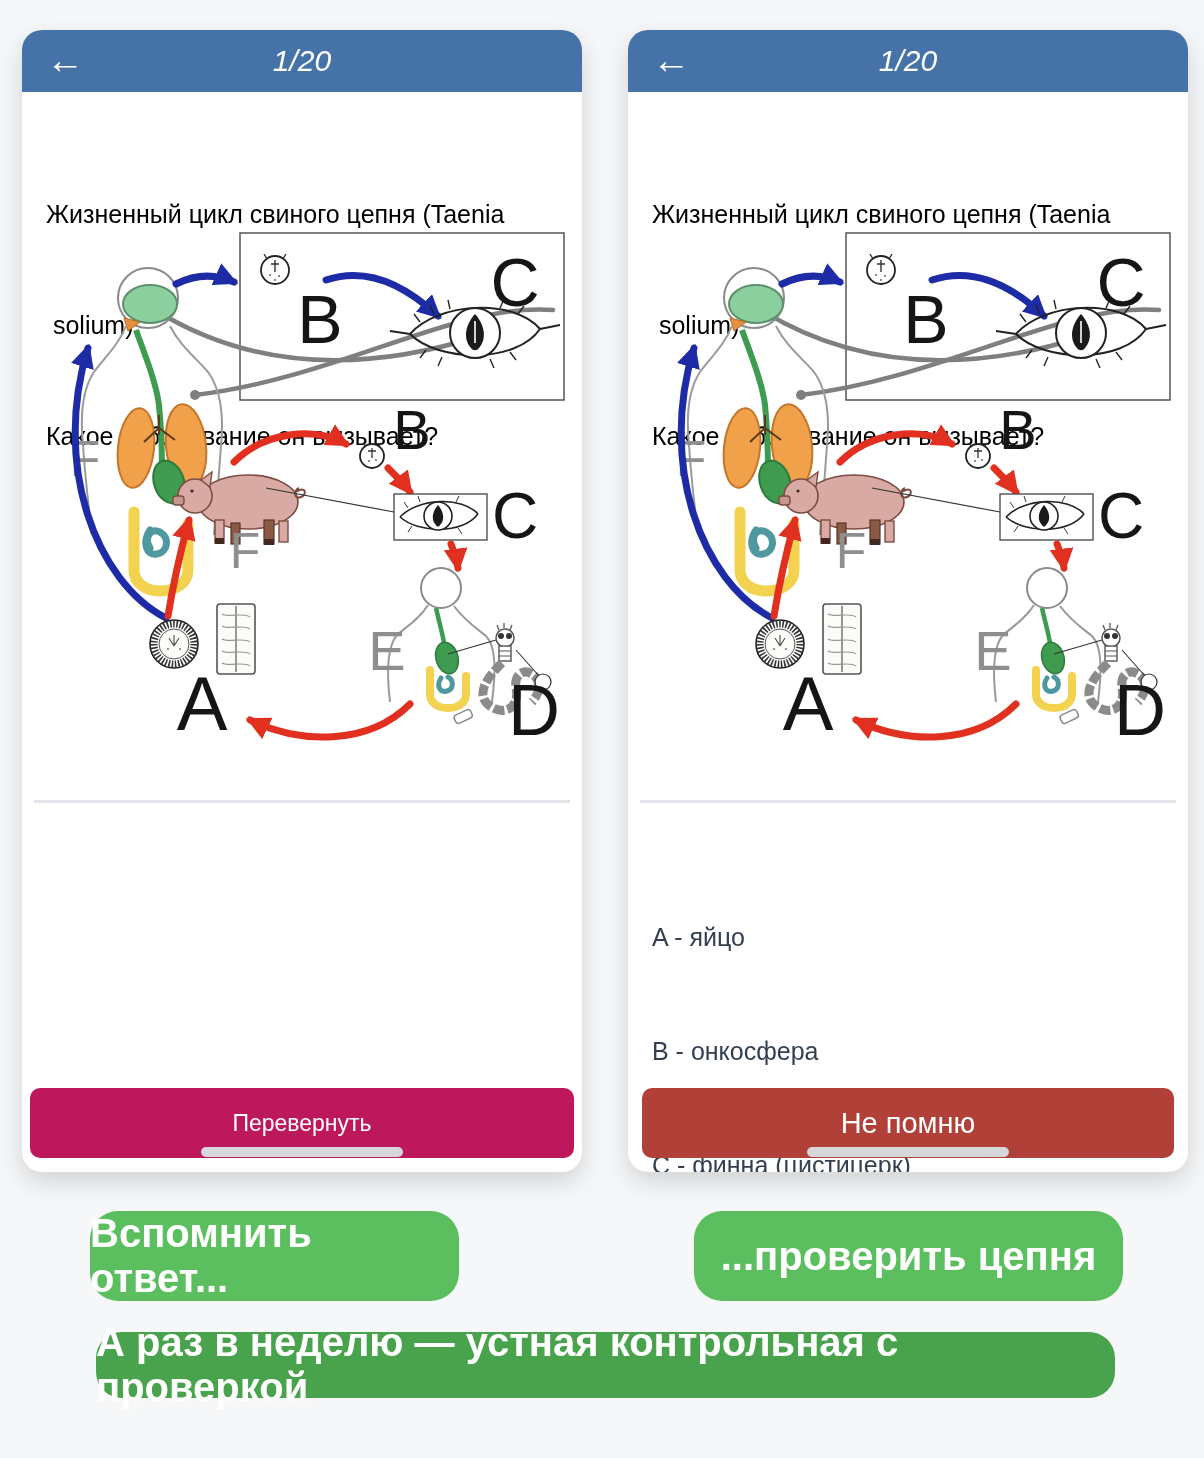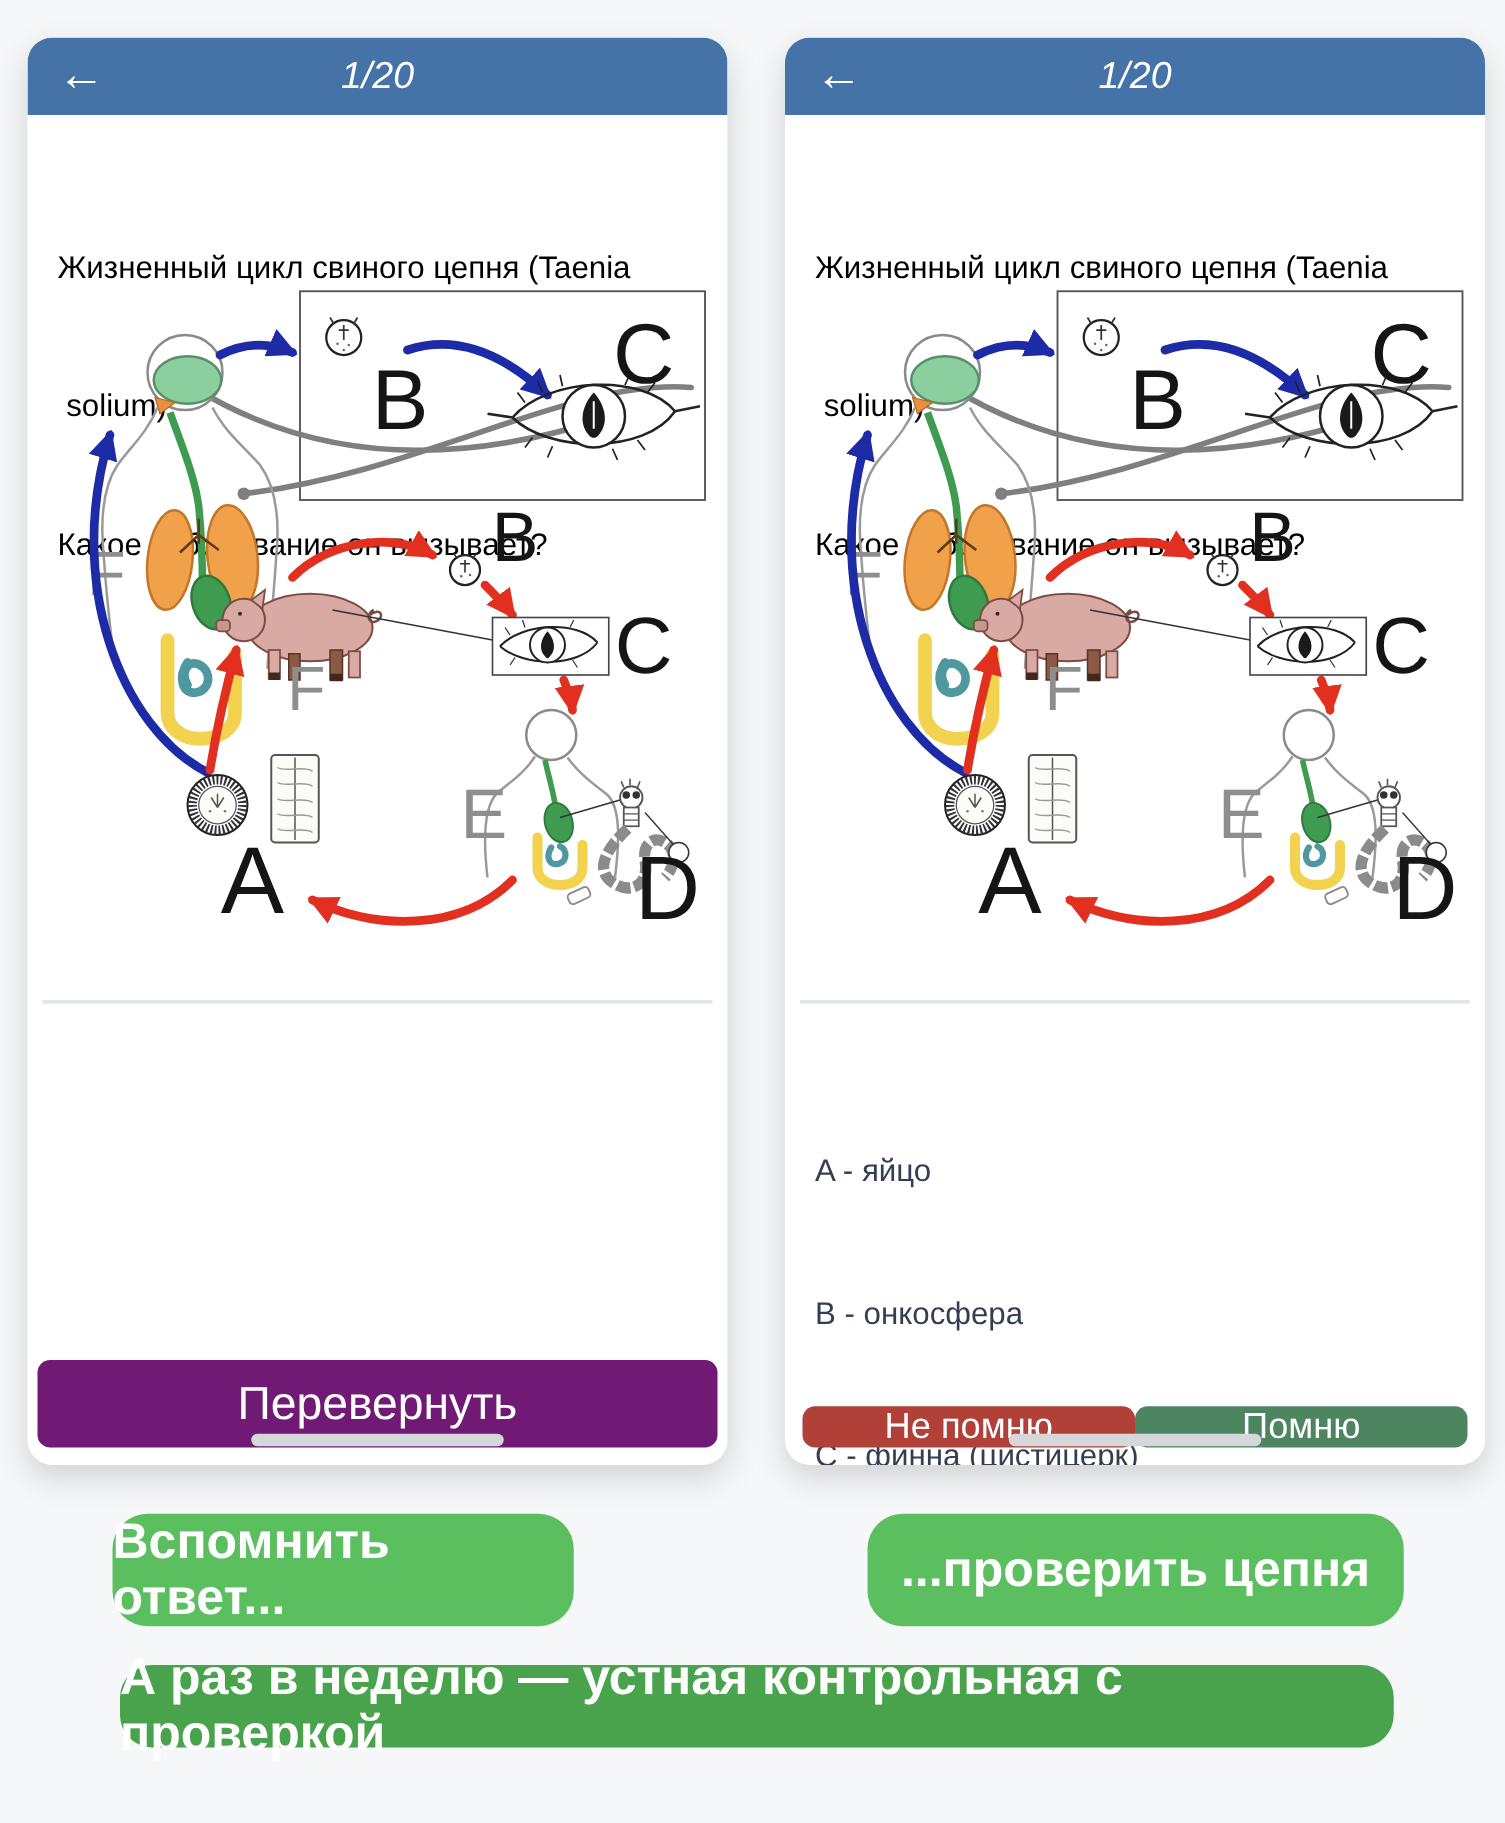--- a/index.html
+++ b/index.html
@@ -19,29 +19,29 @@
   .header-title{color:#fff;font-size:30px;font-style:italic;}
 
   .question{position:absolute;top:92px;left:24px;right:20px;color:#000000;
       font-size:25px;line-height:37px;white-space:pre-wrap;}
 
   .diagram{position:absolute;left:16px;top:200px;width:535px;height:563px;}
 
   .divider{position:absolute;left:12px;right:12px;top:770px;height:3px;background:#e2e6ea;}
 
   
-  .flip-btn{position:absolute;left:8px;right:8px;top:1058px;height:70px;background:#701a75;
-      border-radius:10px;color:#fff;font-size:37px;display:flex;align-items:center;
+  .flip-btn{position:absolute;left:8px;right:8px;top:1058px;height:70px;background:#be185d;
+      border-radius:10px;color:#fff;font-size:23px;display:flex;align-items:center;
       justify-content:center;cursor:pointer;}
 
   
   .answers{position:absolute;top:812px;left:24px;right:20px;color:#333f51;font-size:25px;
       line-height:38px;white-space:pre-wrap;}
   .answer-buttons{position:absolute;left:14px;right:14px;top:1058px;height:70px;
-      display:flex;align-items:flex-end;}
+      display:flex;}
   .answer-buttons > div{flex:1;border-radius:10px;color:#fff;font-size:29px;
       display:flex;align-items:center;justify-content:center;cursor:pointer;}
   .btn-dont{background:#b04038;}
   .btn-remember{background:#4d8560;}
 
   .home-indicator{position:absolute;left:50%;transform:translateX(-50%);bottom:15px;
       width:202px;height:10px;border-radius:5px;background:#d6d7da;z-index:6;}
 
   
   .pill{position:absolute;height:90px;border-radius:28px;color:#fff;font-weight:bold;
@@ -244,20 +244,19 @@
     <div>A - яйцо</div>
     <div>B - онкосфера</div>
     <div>C - финна (цистицерк)</div>
     
     
     
     
   </div>
   <div class="answer-buttons">
     <div class="btn-dont">Не помню</div>
-    <div class="btn-remember">Помню</div>
   </div>
   <div class="home-indicator"></div>
 </div>
 
 <div class="pill" id="pill-left">Вспомнить ответ...</div>
 <div class="pill" id="pill-right">...проверить цепня</div>
 <div class="banner">А раз в неделю — устная контрольная с проверкой</div>
 
 </body></html>

